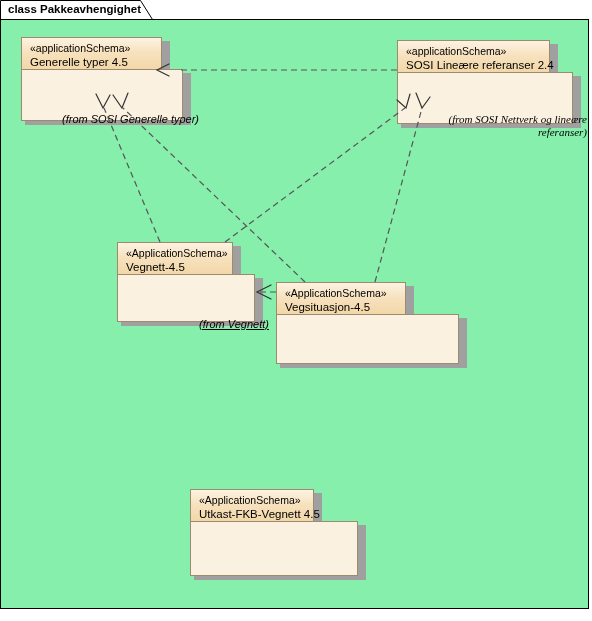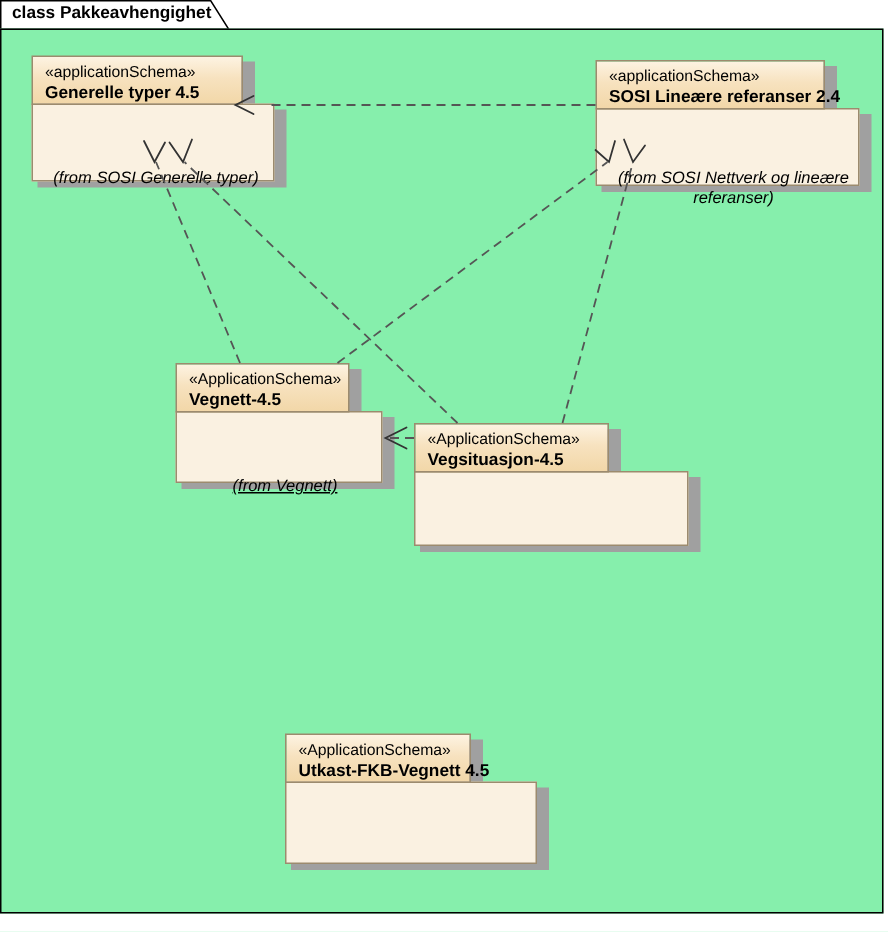--- a/index.html
+++ b/index.html
@@ -80,30 +80,30 @@
     top: 4px;
     font-size: 10.5px;
     color: #000000;
     white-space: nowrap;
   }
   .pkg-name {
     position: absolute;
     left: 8px;
     top: 18px;
     font-size: 11.5px;
-    font-weight: bold;
+    font-weight: normal;
     color: #000000;
     white-space: nowrap;
   }
   .pkg-from {
     position: absolute;
     font-size: 11px;
     font-style: italic;
     color: #000000;
-    text-align: center;
+    text-align: right;
     line-height: 13px;
     white-space: pre-line;
   }
   
   .connectors {
     position: absolute;
     left: 0;
     top: 0;
     width: 589px;
     height: 590px;
@@ -137,21 +137,21 @@
 
     <div class="pkg" style="left:396px; top:20px; width:184px; height:76px;">
       <div class="pkg-shadow-tab" style="left:4px; top:4px; width:157px; height:36px;"></div>
       <div class="pkg-shadow-body" style="left:4px; top:36px; width:180px; height:52px;"></div>
       <div class="pkg-body" style="top:32px; width:176px; height:52px;"></div>
       <div class="pkg-tab" style="width:153px; height:33px;">
         <div class="pkg-stereotype">«applicationSchema»</div>
         <div class="pkg-name">SOSI Lineære referanser 2.4</div>
       </div>
     </div>
-    <div class="pkg-from" style="left:390px; top:93px; width:196px;">(from SOSI Nettverk og lineære
+    <div class="pkg-from" style="left:390px; top:93px; width:196px;font-family:Liberation Serif, serif;">(from SOSI Nettverk og lineære
 referanser)</div>
 
     <div class="pkg" style="left:116px; top:222px; width:146px; height:76px;">
       <div class="pkg-shadow-tab" style="left:4px; top:4px; width:120px; height:36px;"></div>
       <div class="pkg-shadow-body" style="left:4px; top:36px; width:142px; height:48px;"></div>
       <div class="pkg-body" style="top:32px; width:138px; height:48px;"></div>
       <div class="pkg-tab" style="width:116px; height:33px;">
         <div class="pkg-stereotype">«ApplicationSchema»</div>
         <div class="pkg-name">Vegnett-4.5</div>
       </div>

